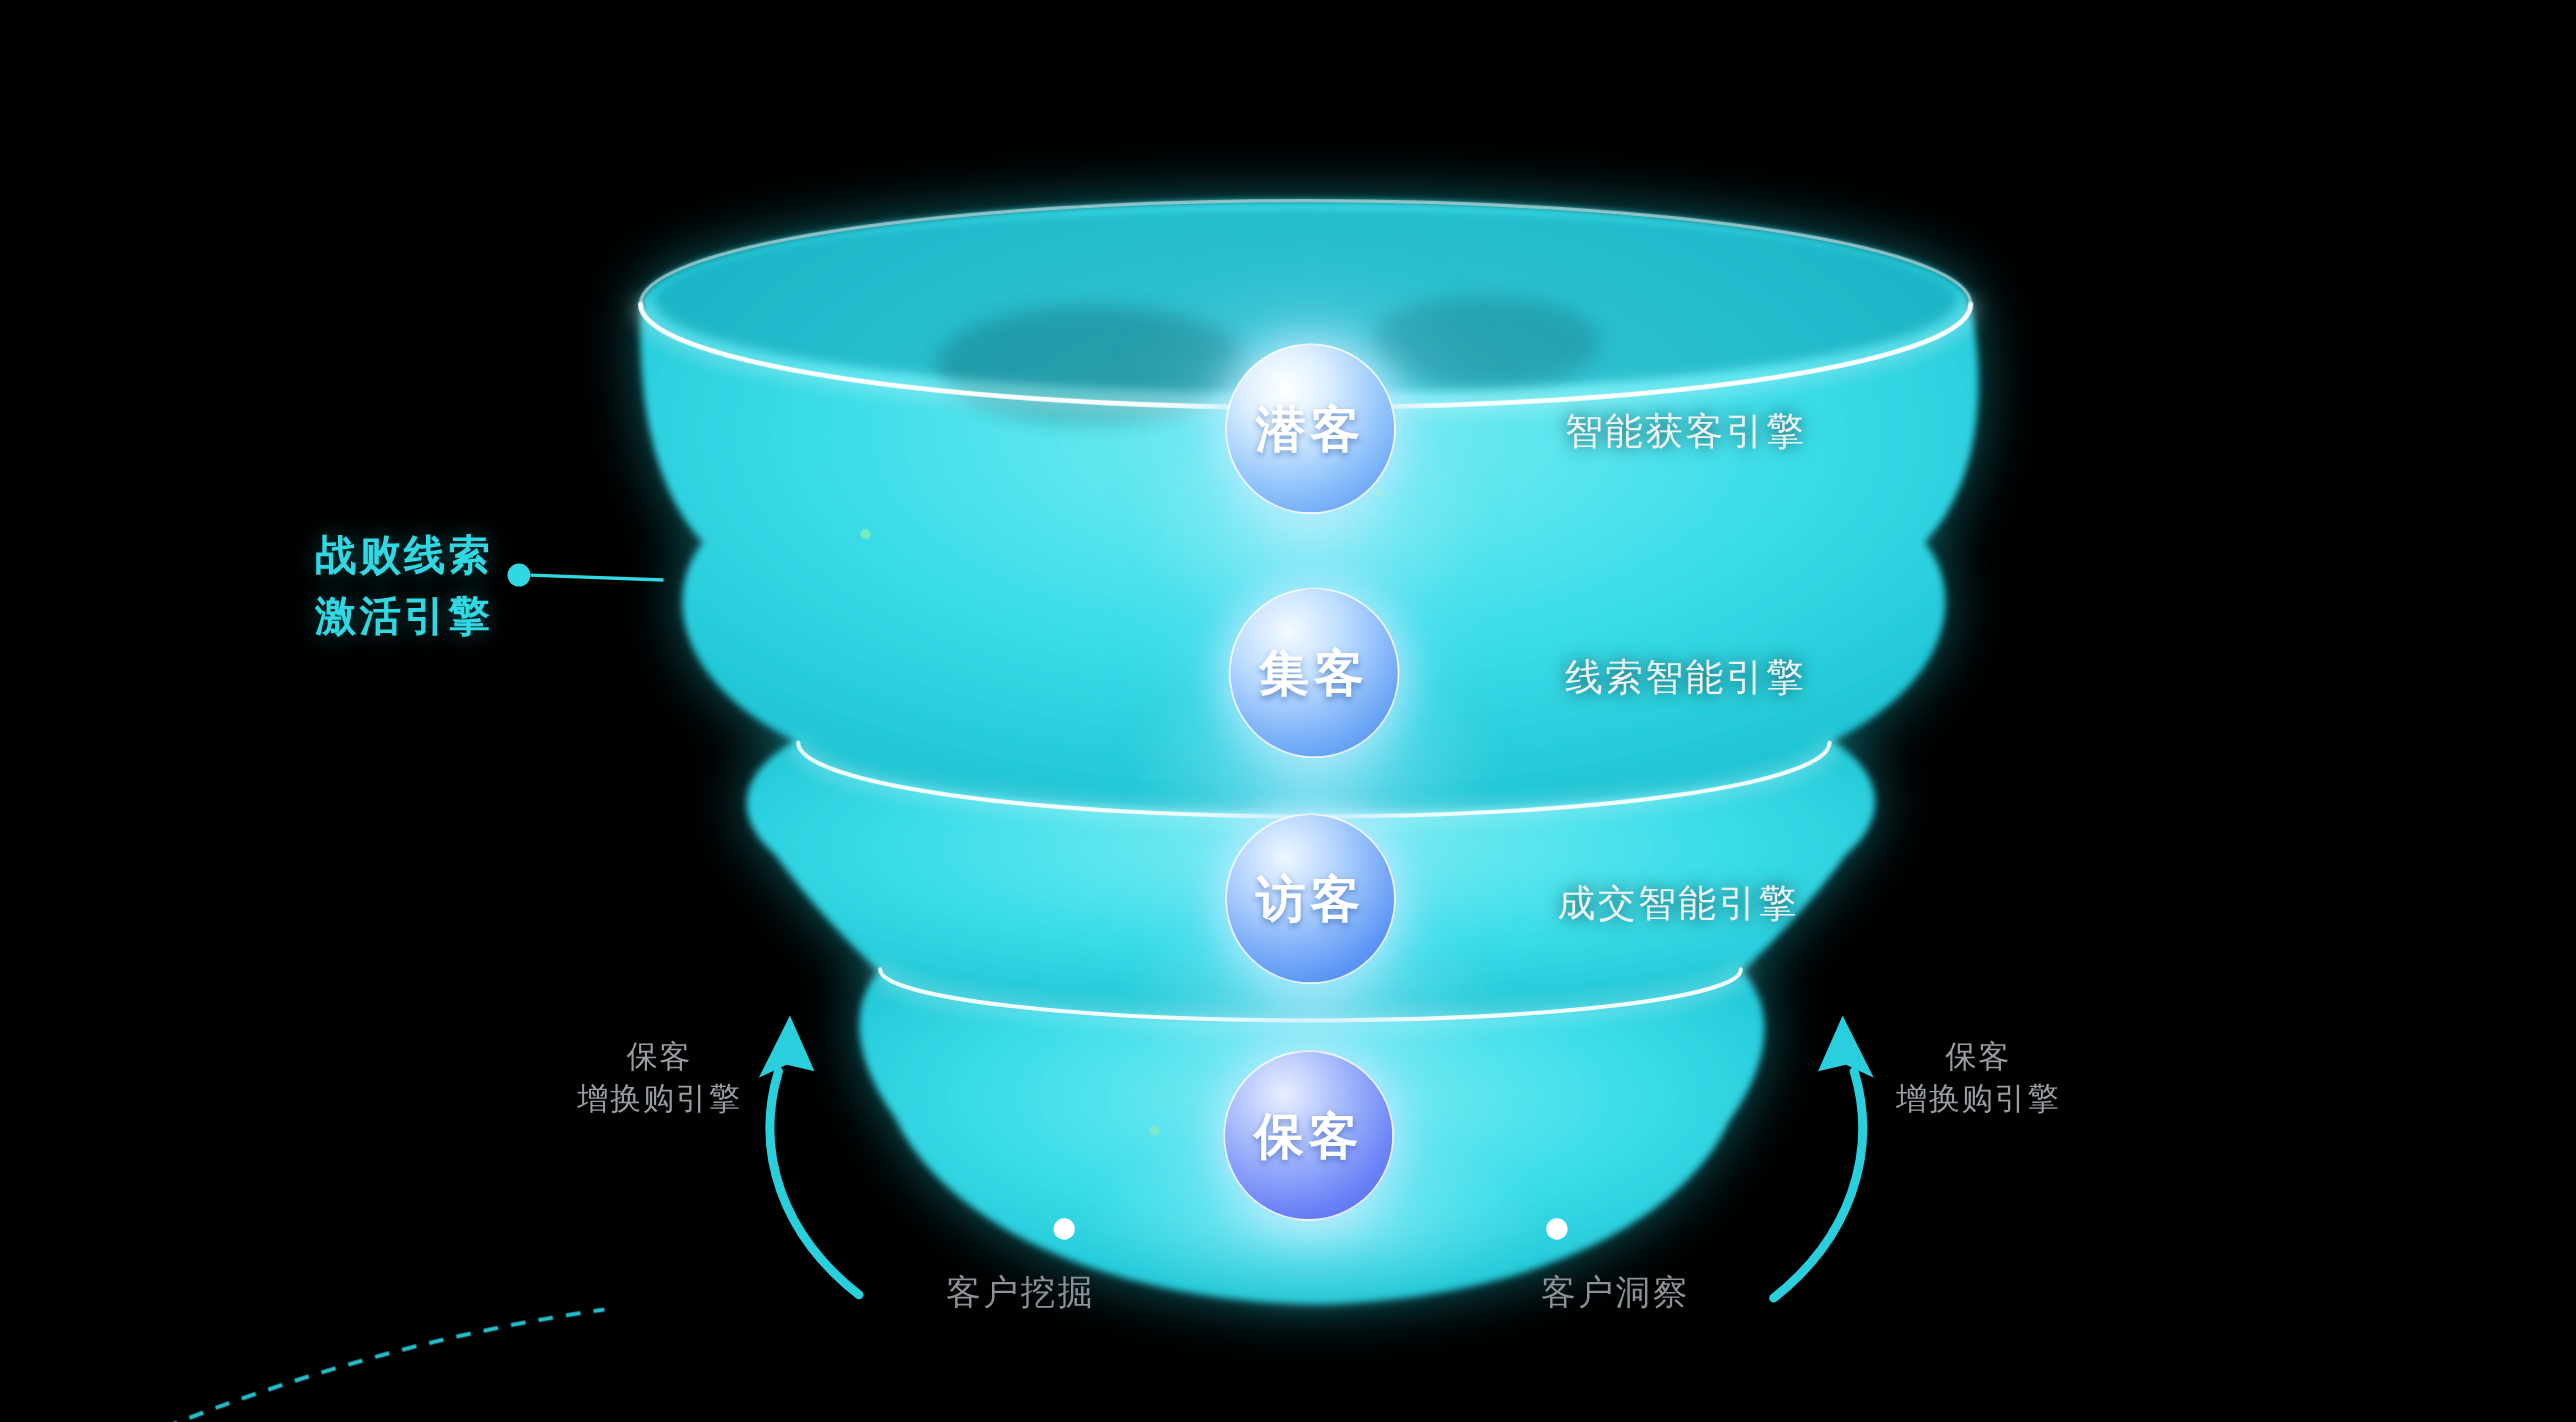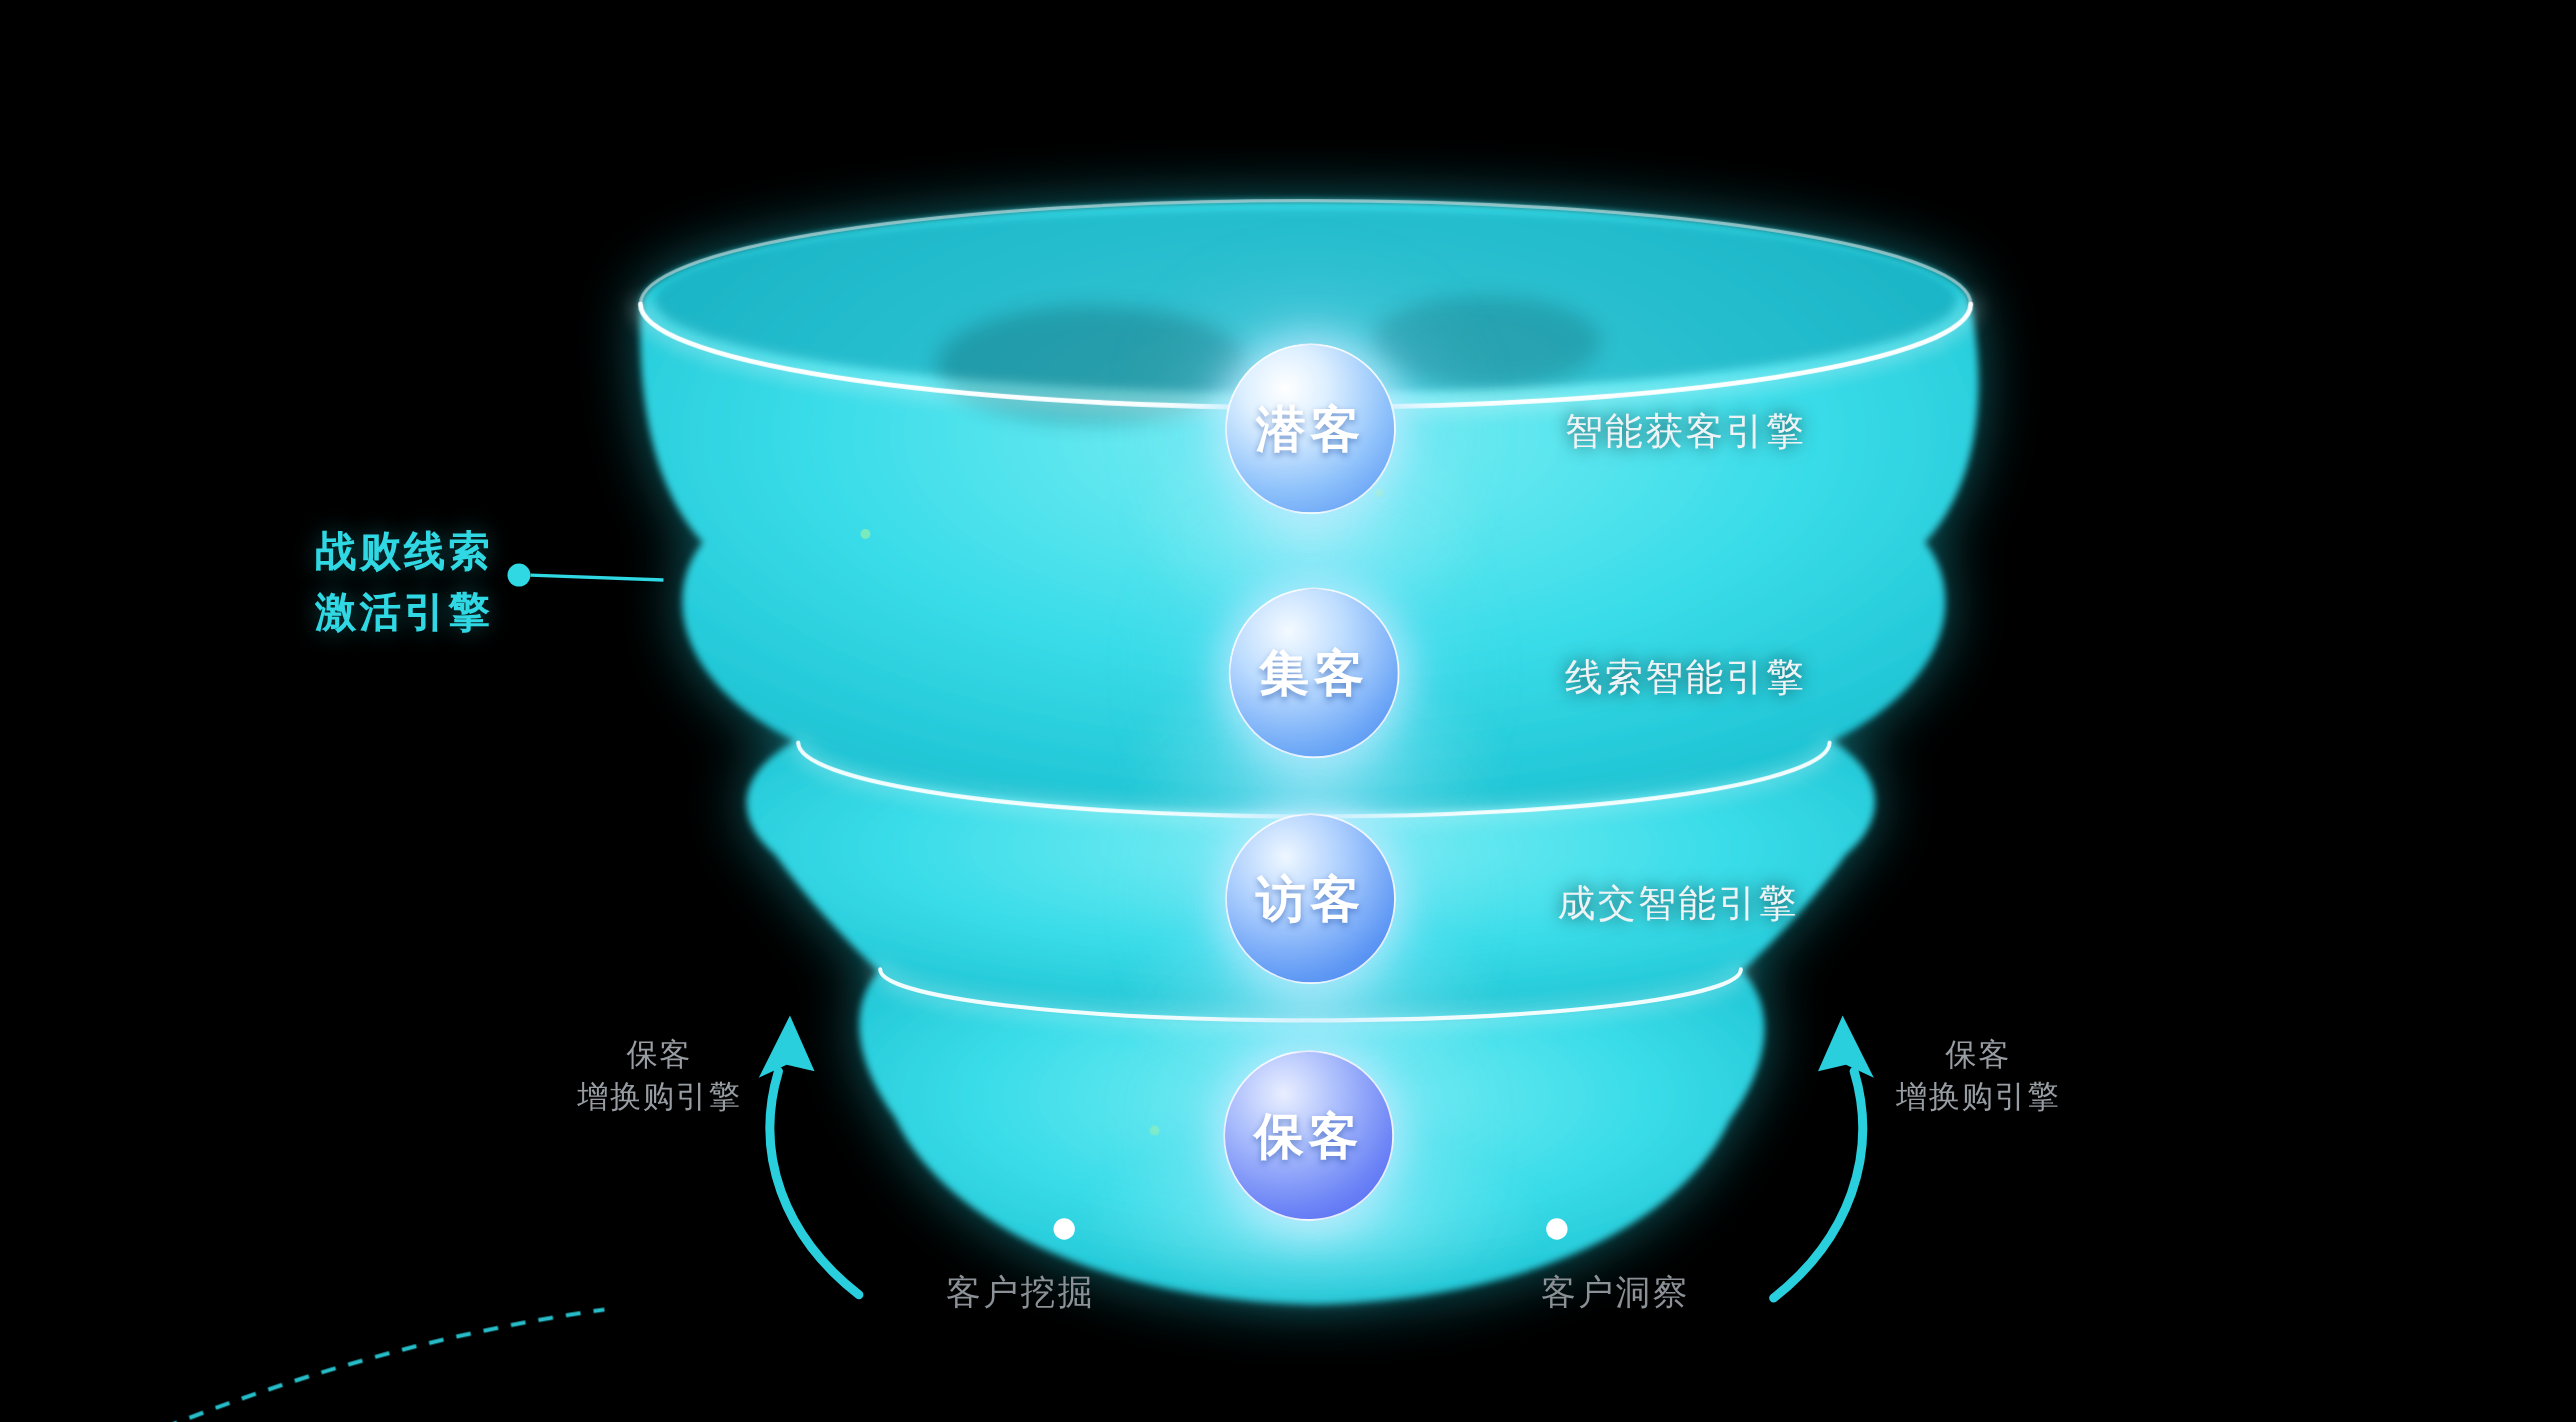--- a/index.html
+++ b/index.html
@@ -1,17 +1,17 @@
 <!DOCTYPE html>
 <html style="font-size:14.3px"><head>
 <meta charset="utf-8">
 <style>
   html,body{margin:0;padding:0;background:#000;}
   .stage{position:relative;width:2276px;height:1422px;background:#000;overflow:hidden;
-         font-family:Liberation Mono, monospace;}
+         font-family:Liberation Sans, sans-serif;}
   .scale-wrap{position:absolute;left:0;top:0;width:1402px;height:775px;
               transform:scale(1.83673,1.83603);transform-origin:0 0;}
   .scene{position:absolute;left:0;top:0;width:1402px;height:775px;display:block;}
 
   .badge{position:absolute;width:93px;height:93px;border-radius:50%;
          display:flex;align-items:center;justify-content:center;
          border:1.8px solid rgba(255,255,255,0.85);box-sizing:border-box;
          box-shadow:0 0 19.7px 5.4px rgba(195,236,255,0.75),0 0 49px 16px rgba(140,220,255,0.35);}
   .badge-text{font-size:27px;font-weight:700;color:#fff;letter-spacing:2.7px;
               text-shadow:0 1.8px 3.6px rgba(10,60,150,0.45);}

